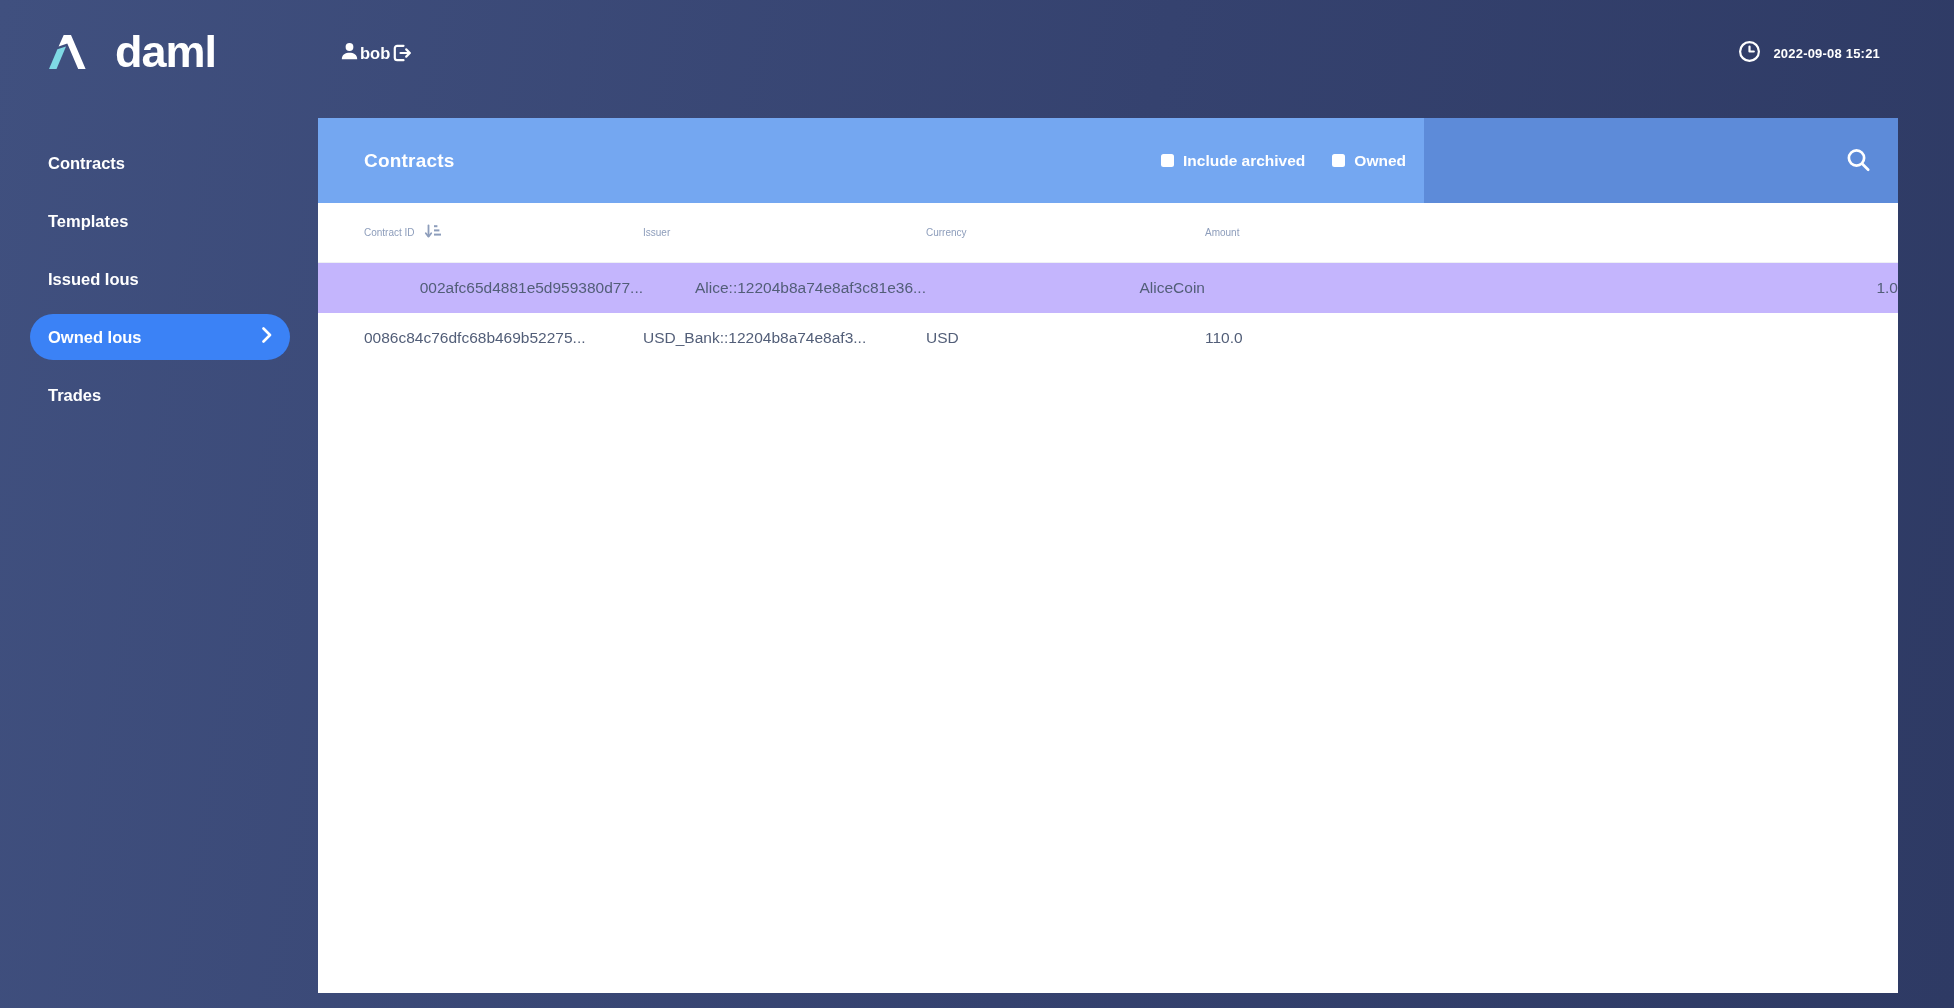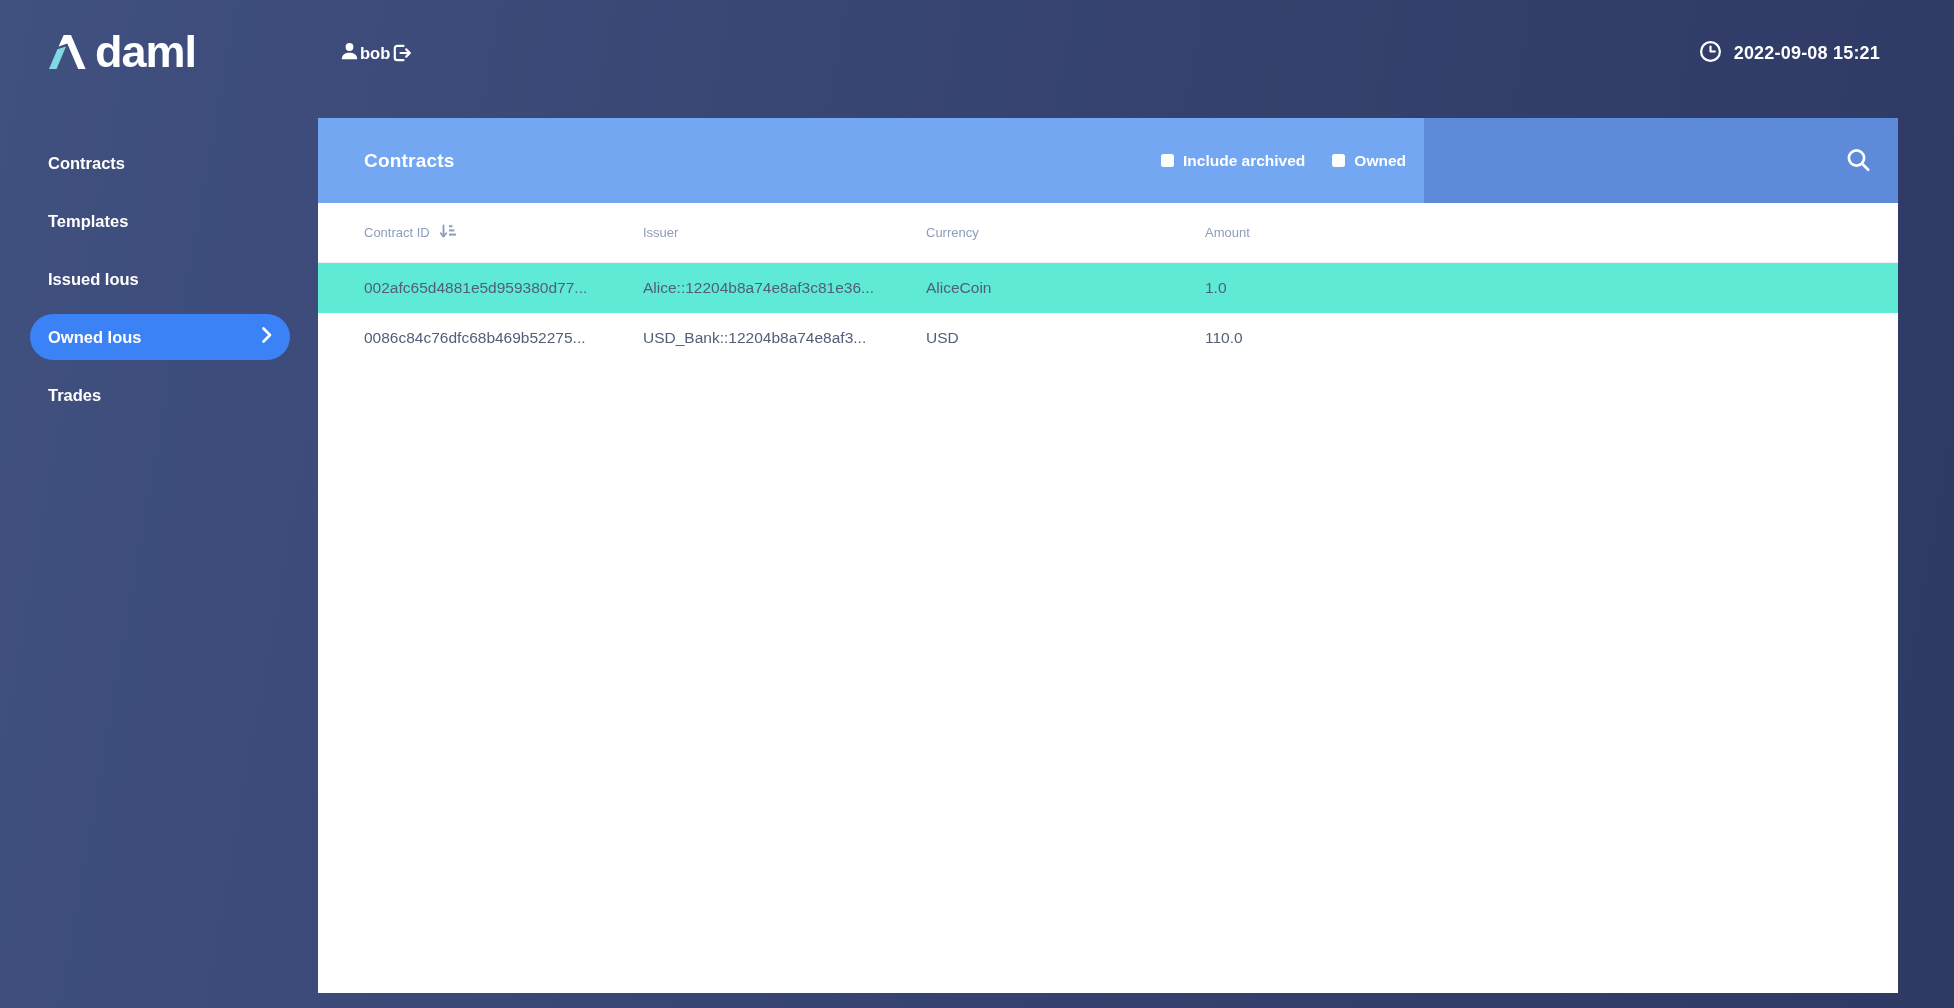--- a/index.html
+++ b/index.html
@@ -4,26 +4,26 @@
 <style>
   * { margin:0; padding:0; box-sizing:border-box; }
   html,body { width:1954px; height:1008px; overflow:hidden; }
   body {
     font-family: "Liberation Sans", "DejaVu Sans", sans-serif;
     background: linear-gradient(100deg, #40507f 0%, #35426f 55%, #2e3a64 100%);
   }
   #app { position:relative; width:1954px; height:1008px; }
 
   
-  .logo { position:absolute; left:47px; top:32px; display:flex; align-items:flex-start; gap:8px; }
+  .logo { position:absolute; left:47px; top:32px; display:flex; align-items:flex-start; gap:28px; }
   .logo-text { color:#ffffff; font-size:45px; font-weight:700; line-height:40px; letter-spacing:-1px; }
   .user-block { position:absolute; left:339px; top:0; height:106px; display:flex; align-items:center; }
   .username { color:#ffffff; font-size:16.5px; font-weight:600; }
   .clock-block { position:absolute; right:74px; top:0; height:106px; display:flex; align-items:center; gap:12px; }
-  .datetime { color:#ffffff; font-size:18px; font-weight:600; letter-spacing:0.2px; }
+  .datetime { color:#ffffff; font-size:13px; font-weight:600; letter-spacing:0.2px; }
   .icon-btn { display:flex; align-items:center; cursor:pointer; }
 
   
   .sidebar { position:absolute; left:0; top:118px; width:318px; bottom:0; }
   .nav { padding-top:22px; }
   .nav-item { height:46px; margin-bottom:12px; display:flex; align-items:center;
               padding-left:48px; color:#ffffff; font-size:16.5px; font-weight:600; cursor:pointer; }
   .nav-item.active { margin-left:30px; margin-right:28px; padding-left:18px; padding-right:18px;
                      background:#3b82f6; border-radius:23px; justify-content:space-between; }
 
@@ -32,24 +32,24 @@
   .card-header { height:85px; background:#74a7f1; display:flex; align-items:center; }
   .card-title { margin-left:46px; font-size:19px; font-weight:700; color:#ffffff; letter-spacing:0.2px; }
   .filters { margin-left:auto; display:flex; align-items:center; gap:27px; margin-right:18px;padding-left:41px; }
   .chk { display:flex; align-items:center; gap:9px; color:#ffffff; font-size:15.5px; font-weight:600; cursor:pointer; }
   .chk-box { width:13px; height:13px; background:#ffffff; border-radius:2.5px; flex-shrink:0; }
   .search-seg { width:474px; height:100%; background:#5d8bd9; display:flex; align-items:center;
                 justify-content:flex-end; padding-right:26px; flex-shrink:0; cursor:text; }
 
   
   .thead, .trow { display:grid; grid-template-columns:279px 283px 279px 1fr; padding-left:46px; align-items:center; }
-  .thead { height:60px; color:#8d9dbb; font-size:13px; border-bottom:1px solid #eef0f5; }
+  .thead { height:60px; color:#8d9dbb; font-size:10px; border-bottom:1px solid #eef0f5; }
   .th-sort { display:flex; align-items:center; gap:9px; cursor:pointer; }
   .trow { height:50px; color:#525e78; font-size:15.5px; cursor:pointer; }
-  .trow.alt { background:#5eead4; }
+  .trow.alt { background:#c4b5fd;text-align:right; }
   .cell { white-space:nowrap; overflow:hidden; }
 </style>
 </head>
 <body>
 
 <div id="app">
 
   <div class="logo">
     <span>
       <svg width="40" height="40" viewBox="0 0 40 40">

